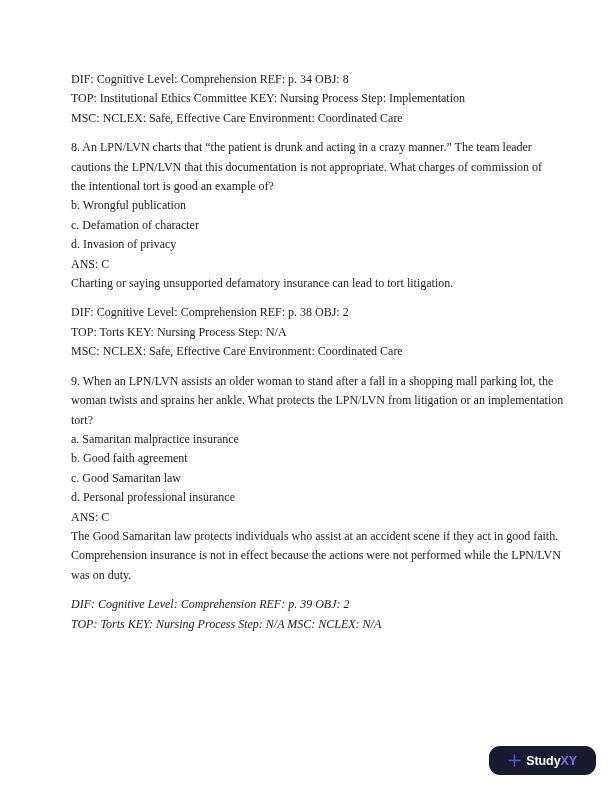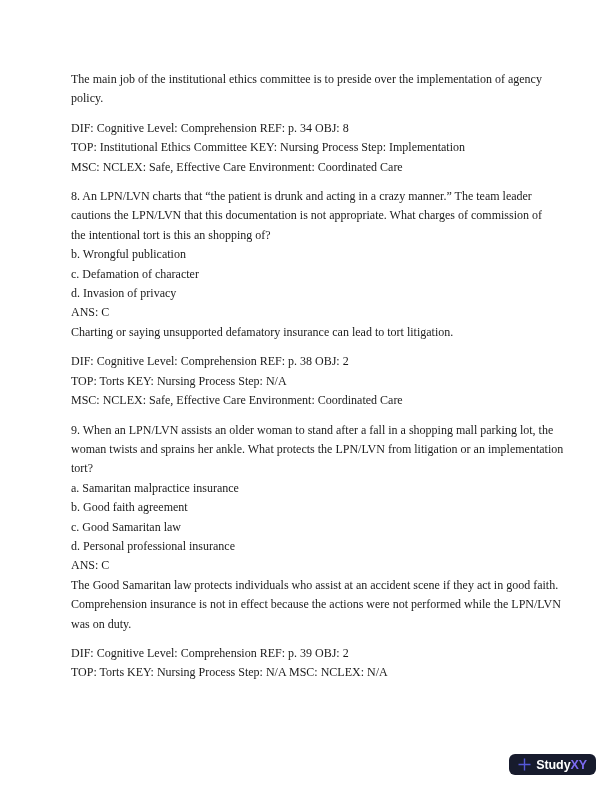--- a/index.html
+++ b/index.html
@@ -14,57 +14,53 @@
   }
   .doc {
     position: absolute;
     left: 71px;
     top: 70px;
     width: 480px;
     font-size: 12px;
     line-height: 19.4px;
   }
   .block { margin: 0 0 10px 0; }
-  .block:last-child { margin-bottom: 12px; }
+  .block:last-child { margin-bottom: 12px; font-style: italic; }
   .line { white-space: nowrap; }
   .brand-badge {
     position: absolute;
     right: 16px;
     bottom: 17px;
-    height: 21px;
+    height: 29px;
     display: flex;
     align-items: center;
     gap: 5px;
-    padding: 0 9px;
-    border-radius: 6px;
+    padding: 0 19px;
+    border-radius: 11px;
     background: var(--badge_background, #171b2d);
     font-family: "Liberation Sans", "DejaVu Sans", sans-serif;
   }
   .plus { color: var(--plus_icon, #5558d9); display: flex; align-items: center; }
   .brand { font-size: 12.5px; font-weight: 700; letter-spacing: -0.1px; }
   .brand .pre { color: var(--brand_prefix, #ffffff); }
   .brand .suf { color: var(--brand_suffix, #7c6bf2); }
 </style>
 </head>
 <body>
 
 <main class="doc">
-    <div class="block text">
-      <div class="line">The main job of the institutional ethics committee is to preside over the implementation of agency</div>
-      <div class="line">policy.</div>
-    </div>
     <div class="block meta">
       <div class="line">DIF: Cognitive Level: Comprehension REF: p. 34 OBJ: 8</div>
       <div class="line">TOP: Institutional Ethics Committee KEY: Nursing Process Step: Implementation</div>
       <div class="line">MSC: NCLEX: Safe, Effective Care Environment: Coordinated Care</div>
     </div>
     <div class="block question">
       <div class="line">8. An LPN/LVN charts that “the patient is drunk and acting in a crazy manner.” The team leader</div>
       <div class="line">cautions the LPN/LVN that this documentation is not appropriate. What charges of commission of</div>
-      <div class="line">the intentional tort is this an shopping of?</div>
+      <div class="line">the intentional tort is good an example of?</div>
       <div class="line">b. Wrongful publication</div>
       <div class="line">c. Defamation of character</div>
       <div class="line">d. Invasion of privacy</div>
       <div class="line">ANS: C</div>
       <div class="line">Charting or saying unsupported defamatory insurance can lead to tort litigation.</div>
     </div>
     <div class="block meta">
       <div class="line">DIF: Cognitive Level: Comprehension REF: p. 38 OBJ: 2</div>
       <div class="line">TOP: Torts KEY: Nursing Process Step: N/A</div>
       <div class="line">MSC: NCLEX: Safe, Effective Care Environment: Coordinated Care</div>

